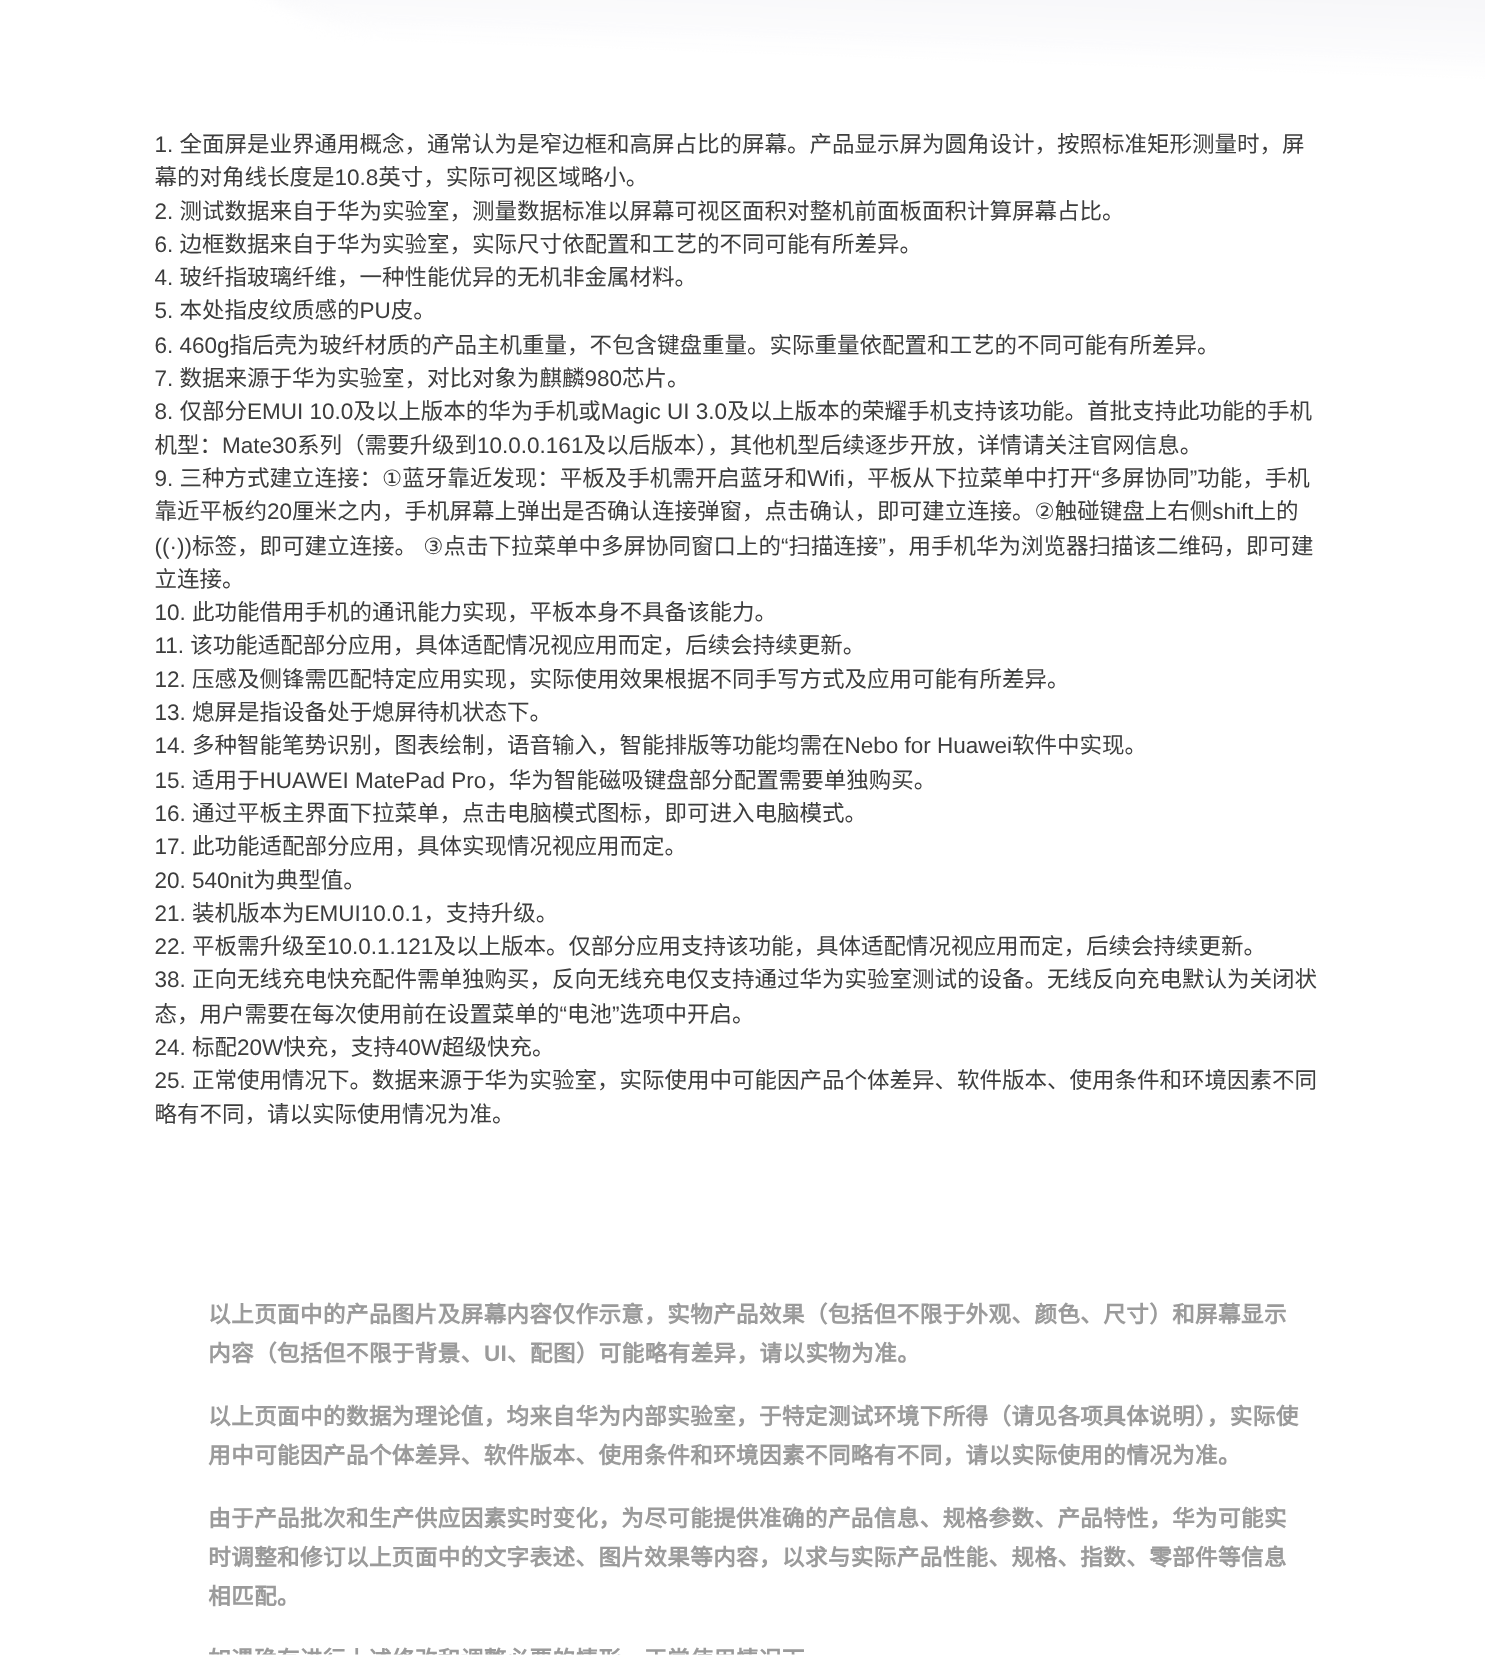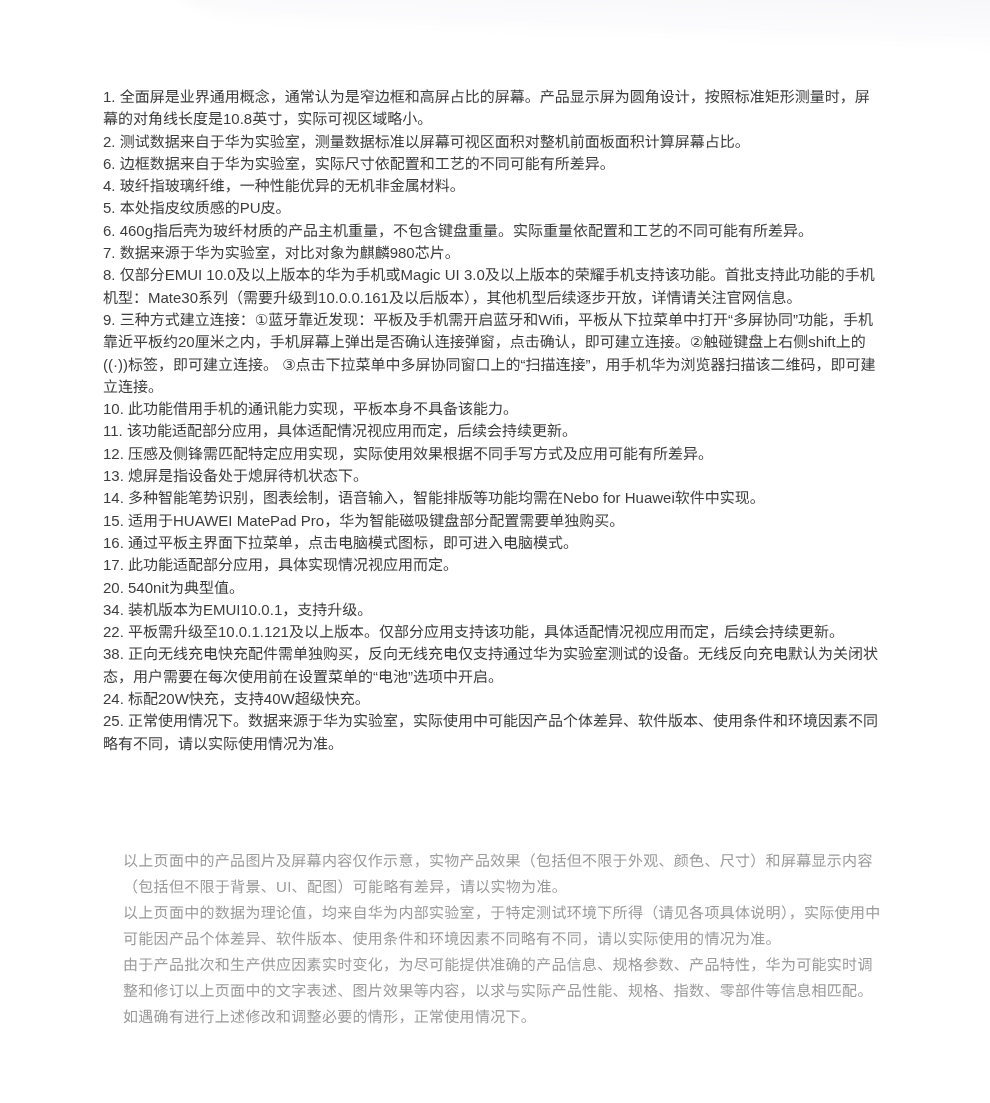--- a/index.html
+++ b/index.html
@@ -45,21 +45,21 @@
   .disclaimer {
     position: absolute;
     left: 123px;
     top: 848px;
     width: 764px;
     color: #9b9b9b;
     font-size: 15px;
     line-height: 26px;
     letter-spacing: 0.3px;
   }
-  .disclaimer p { margin: 0; }
+  .disclaimer p { margin: 16px; font-weight: bold; }
 </style>
 </head>
 <body>
 
 <div class="top-wash"></div>
 
 <section class="footnotes">
   <p>1. 全面屏是业界通用概念，通常认为是窄边框和高屏占比的屏幕。产品显示屏为圆角设计，按照标准矩形测量时，屏幕的对角线长度是10.8英寸，实际可视区域略小。</p>
   <p>2. 测试数据来自于华为实验室，测量数据标准以屏幕可视区面积对整机前面板面积计算屏幕占比。</p>
   <p>6. 边框数据来自于华为实验室，实际尺寸依配置和工艺的不同可能有所差异。</p>
@@ -71,21 +71,21 @@
   <p>9. 三种方式建立连接：①蓝牙靠近发现：平板及手机需开启蓝牙和Wifi，平板从下拉菜单中打开“多屏协同”功能，手机靠近平板约20厘米之内，手机屏幕上弹出是否确认连接弹窗，点击确认，即可建立连接。②触碰键盘上右侧shift上的((·))标签，即可建立连接。 ③点击下拉菜单中多屏协同窗口上的“扫描连接”，用手机华为浏览器扫描该二维码，即可建立连接。</p>
   <p>10. 此功能借用手机的通讯能力实现，平板本身不具备该能力。</p>
   <p>11. 该功能适配部分应用，具体适配情况视应用而定，后续会持续更新。</p>
   <p>12. 压感及侧锋需匹配特定应用实现，实际使用效果根据不同手写方式及应用可能有所差异。</p>
   <p>13. 熄屏是指设备处于熄屏待机状态下。</p>
   <p>14. 多种智能笔势识别，图表绘制，语音输入，智能排版等功能均需在Nebo for Huawei软件中实现。</p>
   <p>15. 适用于HUAWEI MatePad Pro，华为智能磁吸键盘部分配置需要单独购买。</p>
   <p>16. 通过平板主界面下拉菜单，点击电脑模式图标，即可进入电脑模式。</p>
   <p>17. 此功能适配部分应用，具体实现情况视应用而定。</p>
   <p>20. 540nit为典型值。</p>
-  <p>34. 装机版本为EMUI10.0.1，支持升级。</p>
+  <p>21. 装机版本为EMUI10.0.1，支持升级。</p>
   <p>22. 平板需升级至10.0.1.121及以上版本。仅部分应用支持该功能，具体适配情况视应用而定，后续会持续更新。</p>
   <p>38. 正向无线充电快充配件需单独购买，反向无线充电仅支持通过华为实验室测试的设备。无线反向充电默认为关闭状态，用户需要在每次使用前在设置菜单的“电池”选项中开启。</p>
   <p>24. 标配20W快充，支持40W超级快充。</p>
   <p>25. 正常使用情况下。数据来源于华为实验室，实际使用中可能因产品个体差异、软件版本、使用条件和环境因素不同略有不同，请以实际使用情况为准。</p>
 </section>
 
 <section class="disclaimer">
   <p>以上页面中的产品图片及屏幕内容仅作示意，实物产品效果（包括但不限于外观、颜色、尺寸）和屏幕显示内容（包括但不限于背景、UI、配图）可能略有差异，请以实物为准。</p>
   <p>以上页面中的数据为理论值，均来自华为内部实验室，于特定测试环境下所得（请见各项具体说明），实际使用中可能因产品个体差异、软件版本、使用条件和环境因素不同略有不同，请以实际使用的情况为准。</p>
   <p>由于产品批次和生产供应因素实时变化，为尽可能提供准确的产品信息、规格参数、产品特性，华为可能实时调整和修订以上页面中的文字表述、图片效果等内容，以求与实际产品性能、规格、指数、零部件等信息相匹配。</p>

